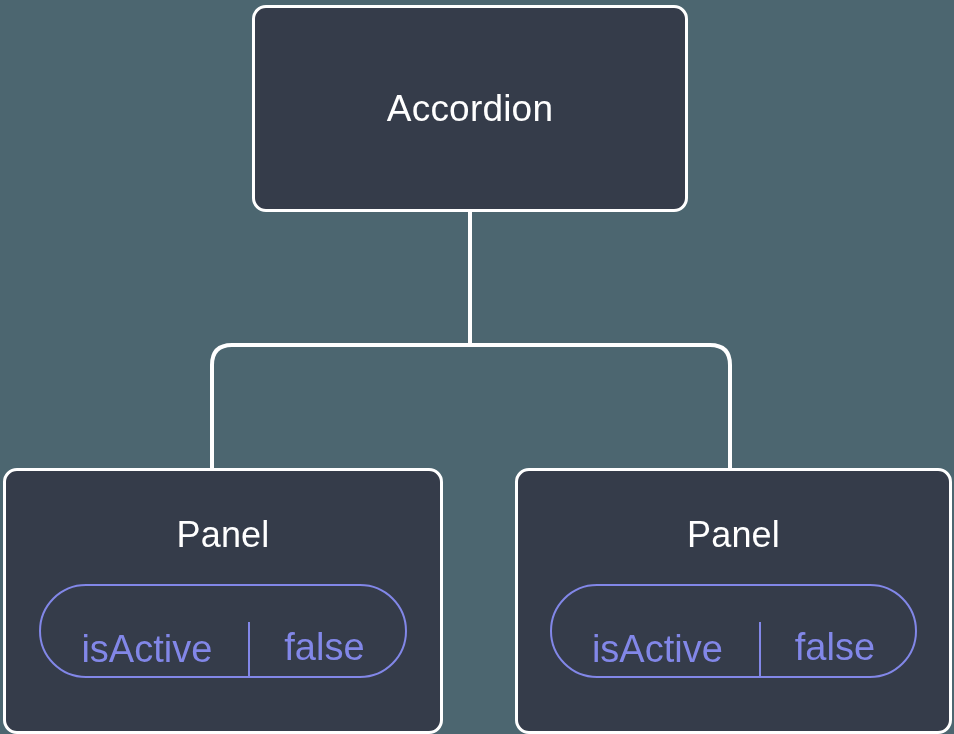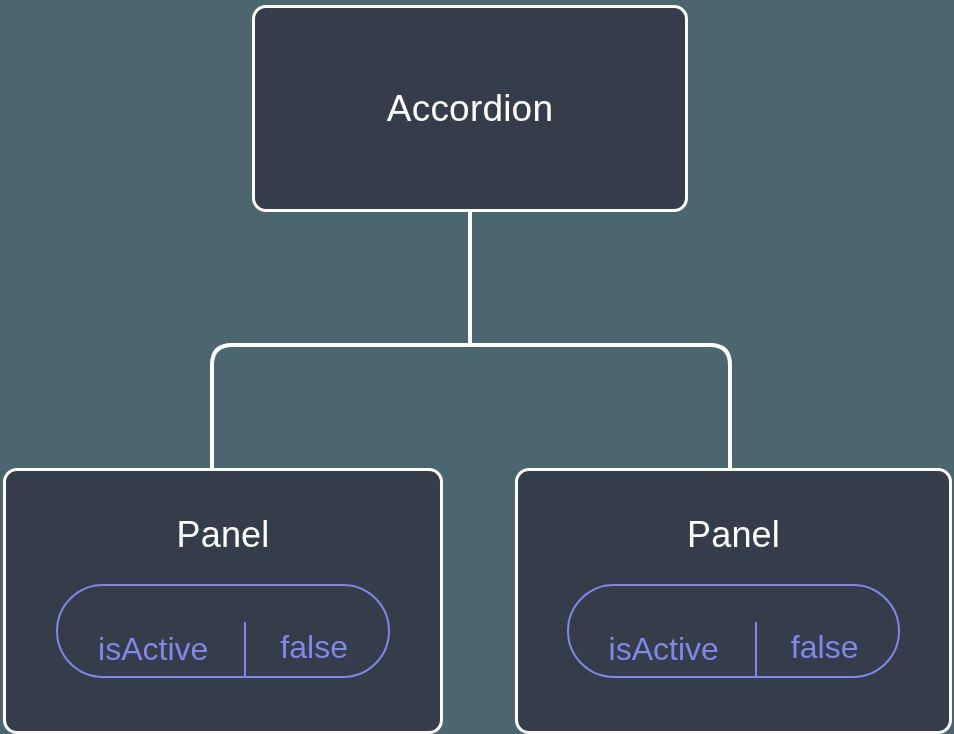--- a/index.html
+++ b/index.html
@@ -92,21 +92,21 @@
     background: transparent;
     overflow: hidden;
   }
 
   .prop-key,
   .prop-value {
     display: flex;
     align-items: center;
     justify-content: center;
     color: #8287e8;
-    font-size: 32px;
+    font-size: 38px;
     font-weight: 400;
     line-height: 1;
     white-space: nowrap;
     margin-top: 36px;
   }
 
   .prop-key {
     padding: 0 36px 0 40px;
   }
 

